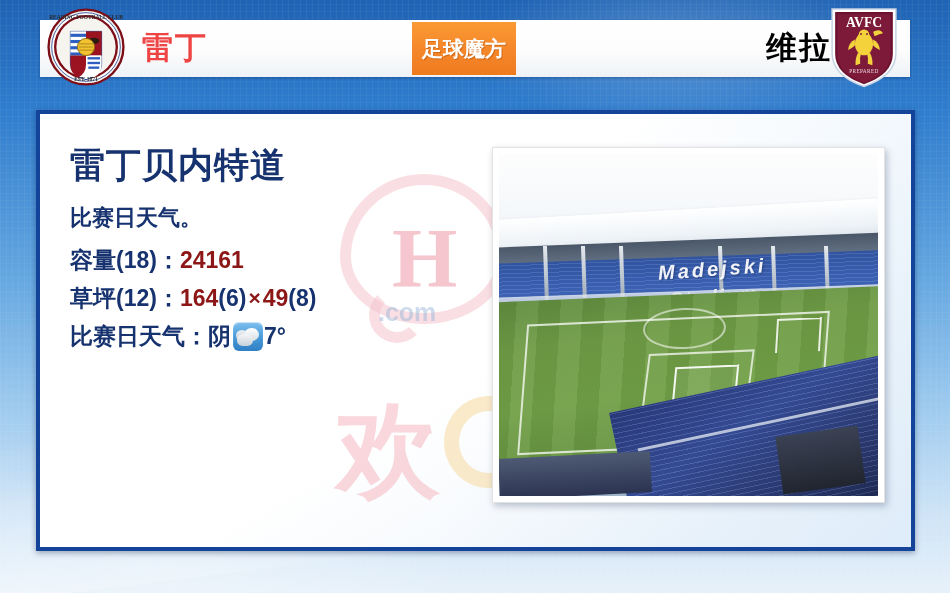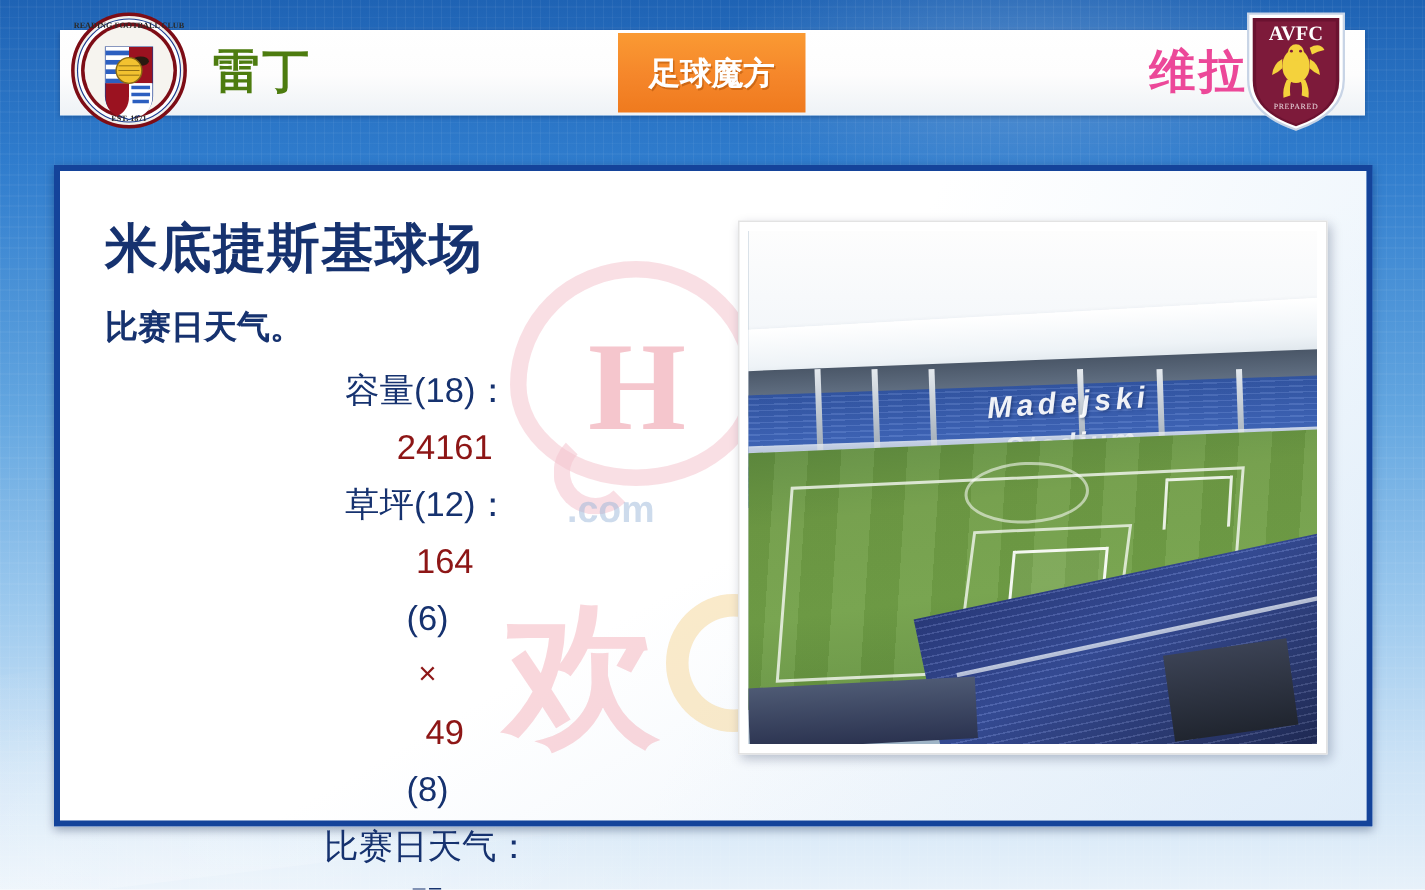--- a/index.html
+++ b/index.html
@@ -31,28 +31,28 @@
   .header { position:absolute; left:0; top:0; width:950px; height:92px; }
   .header-bar {
     position:absolute; left:40px; top:20px; width:870px; height:57px;
     background:linear-gradient(180deg,#ffffff 0%,#fdfdfd 52%,#eef2f6 100%);
     box-shadow:0 1px 3px rgba(0,20,60,0.30);
   }
   .badge-home { position:absolute; left:47px; top:8px; width:78px; height:78px; }
   .badge-away { position:absolute; left:826px; top:6px; width:76px; height:82px; }
   .team-home {
     position:absolute; left:142px; top:27px;
-    font-size:31px; font-weight:bold; color:#4d7c0f; letter-spacing:2px;
+    font-size:31px; font-weight:bold; color:#ef4444; letter-spacing:2px;
   }
   .team-away {
     position:absolute; right:118px; top:27px;
-    font-size:31px; font-weight:bold; color:#ec4899; letter-spacing:2px;
+    font-size:31px; font-weight:bold; color:#000000; letter-spacing:2px;
   }
   .brand-logo {
-    position:absolute; left:412px; top:22px; width:125px; height:53px;
+    position:absolute; left:412px; top:22px; width:104px; height:53px;
     background:linear-gradient(180deg,#fa9a33 0%,#f5862a 55%,#ef7a1e 100%);
     display:flex; align-items:center; justify-content:center;
   }
   .brand-logo span {
     color:#ffffff; font-size:21px; font-weight:bold; letter-spacing:0px;
     text-shadow:1px 1px 0 rgba(160,70,0,0.45);
   }
 
   
   .panel {
@@ -79,21 +79,21 @@
     width:34px; height:34px; border:11px solid rgba(244,196,206,0.55);
     border-radius:50%; border-top-color:transparent; border-right-color:transparent;
   }
   .wm-h {
     position:absolute; left:352px; top:96px;
     font-size:84px; font-weight:bold; color:rgba(232,120,135,0.42);
     font-family:"Liberation Serif",serif;
   }
   .wm-com {
     position:absolute; left:338px; top:184px;
-    font-size:25px; font-weight:bold; color:rgba(150,180,215,0.48);margin-top:28px;
+    font-size:25px; font-weight:bold; color:rgba(150,180,215,0.48);
   }
   .wm-huan {
     position:absolute; left:296px; top:268px;
     font-size:104px; font-weight:bold; color:rgba(243,176,186,0.50);
   }
   .wm-ring {
     position:absolute; left:404px; top:282px; width:90px; height:92px;
     border:15px solid rgba(246,214,150,0.50); border-radius:50%;
   }
 
@@ -101,24 +101,24 @@
   .info { position:absolute; left:30px; top:28px; width:430px; }
   .stadium-title {
     font-size:35px; font-weight:bold; color:#16326f; letter-spacing:1px;
     margin-bottom:12px; white-space:nowrap;
   }
   .desc {
     font-size:22px; font-weight:bold; color:#16326f;
     line-height:34px; margin-bottom:6px; white-space:nowrap;
   }
   .row {
-    font-size:23px; font-weight:normal; color:#16326f;
-    line-height:38px; white-space:nowrap; display:flex; align-items:center;flex-direction:column;
-  }
-  .val-red { color:#8d1616;margin-left:23px; }
+    font-size:23px; font-weight:bold; color:#16326f;
+    line-height:38px; white-space:nowrap; display:flex; align-items:center;
+  }
+  .val-red { color:#8d1616; }
   .times { color:#8d1616; padding:0 2px; font-size:21px; }
   .weather-icon {
     display:inline-block; width:30px; height:29px; margin:0 1px 0 2px;
     border-radius:6px; position:relative; vertical-align:-7px;
     background:linear-gradient(180deg,#7ec1ef 0%,#4c9ddb 48%,#2f7fc4 100%);
     box-shadow:inset 0 1px 1px rgba(255,255,255,0.6);
   }
   .weather-icon .c1 {
     position:absolute; left:4px; top:12px; width:16px; height:12px;
     background:linear-gradient(180deg,#f4f6f8 0%,#c9d1d8 100%);
@@ -330,21 +330,21 @@
 
   <div class="watermark">
     <div class="wm-bubble"></div>
     <div class="wm-h">H</div>
     <div class="wm-com">.com</div>
     <div class="wm-huan">欢</div>
     <div class="wm-ring"></div>
   </div>
 
   <div class="info">
-    <div class="stadium-title">米底捷斯基球场</div>
+    <div class="stadium-title">雷丁贝内特道</div>
 
     <div class="desc">比赛日天气。</div>
 
     <div class="row">
       <span>容量(18)：</span>
       <span class="val-red">24161</span>
     </div>
 
     <div class="row">
       <span>草坪(12)：</span>

